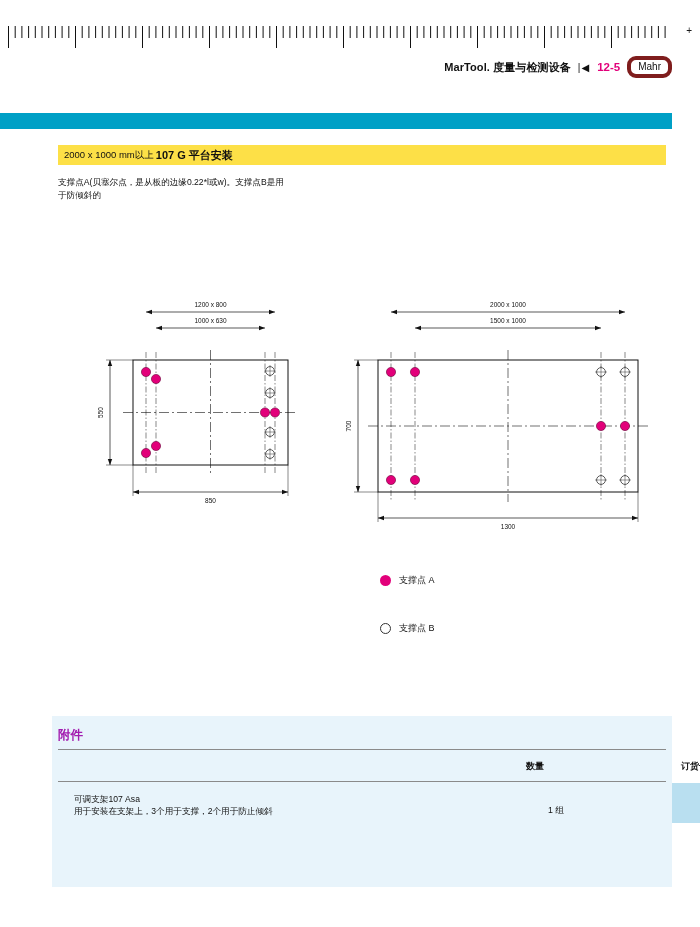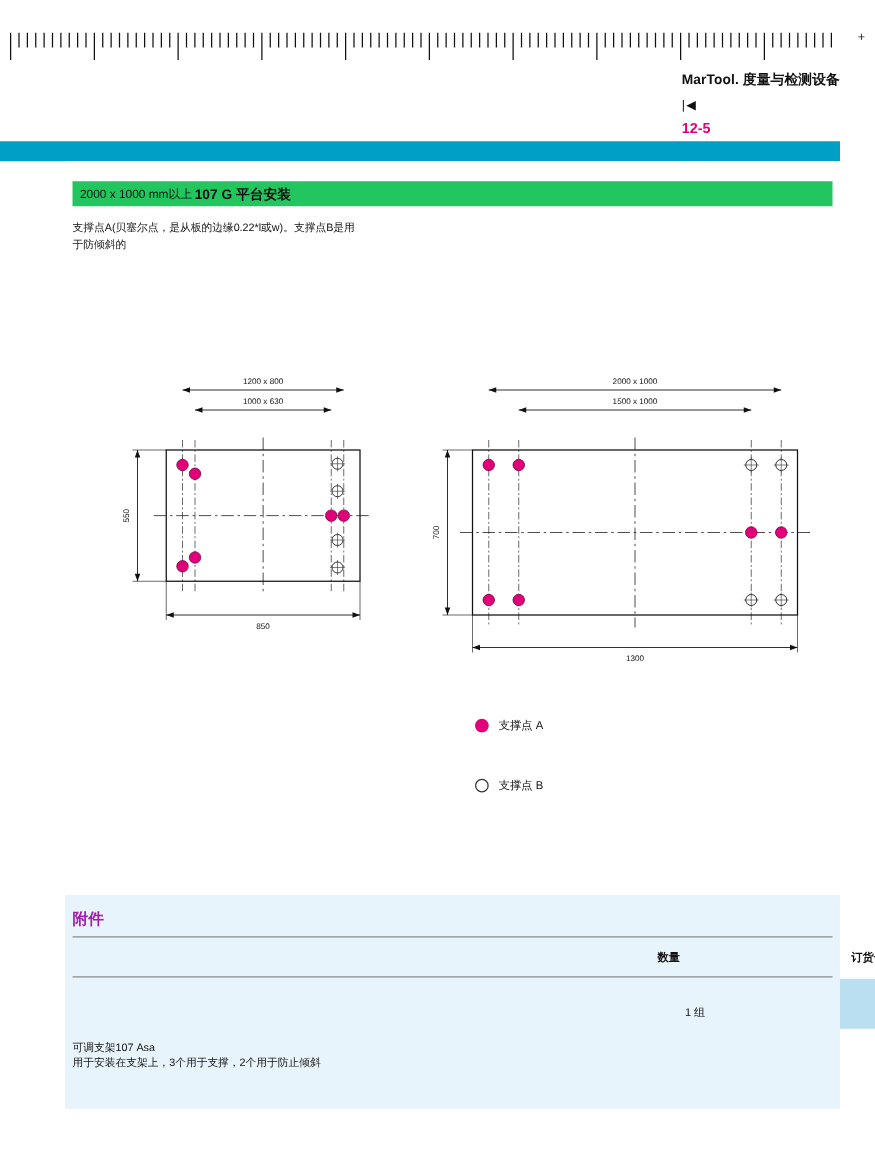--- a/index.html
+++ b/index.html
@@ -31,24 +31,24 @@
     color: #1a1a1a;
     font-family: "Liberation Sans", sans-serif;
   }
 
   
   #header {
     position: absolute;
     right: 28px;
     top: 56px;
     display: flex;
+    align-items: center;
     gap: 7px;
     font-size: 10.5px;
     color: #111;
-    flex-direction: column;
   }
   #header .brandline {
     font-weight: bold;
     font-size: 11px;
     letter-spacing: 0.1px;
   }
   #header .nav {
     color: #111;
     font-size: 10px;
     letter-spacing: 1px;
@@ -97,21 +97,21 @@
     background: #ffffff;
   }
 
   
   #section-title {
     position: absolute;
     left: 58px;
     top: 145px;
     width: 608px;
     height: 20px;
-    background: #22c55e;
+    background: #fde047;
     display: flex;
     align-items: center;
     padding-left: 6px;
     box-sizing: border-box;
     font-size: 10px;
     color: #111;
   }
   #section-title .t-small { font-size: 9.5px; }
   #section-title .t-bold { font-weight: bold; font-size: 11px; margin-left: 2px;}
 
@@ -214,25 +214,24 @@
   }
   .acc-row {
     position: absolute;
     left: 58px;
     width: 608px;
     font-size: 8.6px;
     color: #111;
   }
   .acc-row .name {
     position: absolute;
-    left: 0;
+    left: 16px;
     top: 0;
     width: 420px;
     line-height: 12px;
-    margin-top: 39px;
   }
   .acc-row .qty {
     position: absolute;
     left: 468px;
     top: 12px;
     width: 60px;
     text-align: center;
     font-size: 8.8px;
   }
   .acc-row .order {

